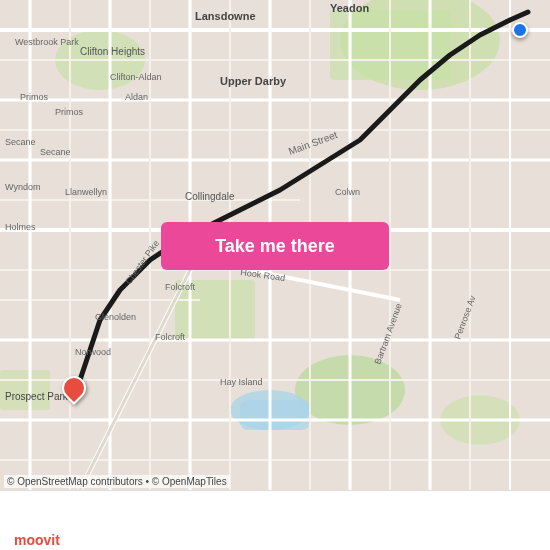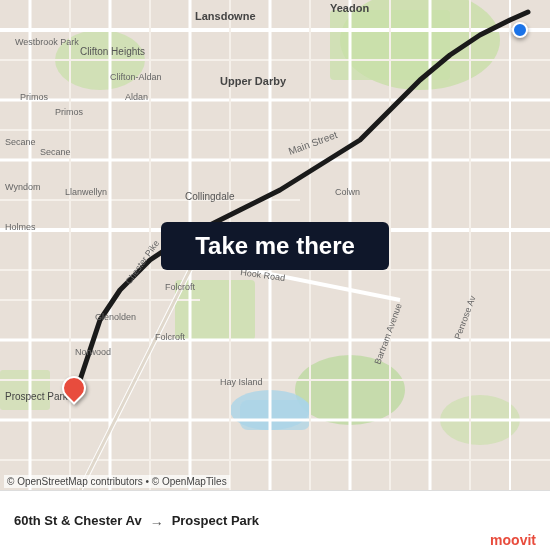--- a/index.html
+++ b/index.html
@@ -76,26 +76,26 @@
       color: #e84c3d;
       margin-top: 39px;
     }
 
     
     #take-me-there-btn {
       position: absolute;
       left: 50%;
       top: 222px;
       transform: translateX(-50%);
-      background: #0f172a;
+      background: #ec4899;
       color: white;
       border: none;
       border-radius: 6px;
       padding: 24px 36px;
-      font-size: 24px;
+      font-size: 18px;
       font-weight: 600;
       cursor: pointer;
       white-space: nowrap;
       z-index: 10;
       width: 228px;
       height: 48px;
       display: flex;
       align-items: center;
       justify-content: center;
     }
@@ -242,21 +242,16 @@
 
   <div class="pin-origin">
     <div class="dot"></div>
   </div>
 
   <div class="map-attribution">© OpenStreetMap contributors • © OpenMapTiles</div>
 
 </div>
 
 <div id="bottom-bar">
-  <div class="route-info">
-    <span class="route-from">60th St &amp; Chester Av</span>
-    <span class="route-arrow">→</span>
-    <span class="route-to">Prospect Park</span>
-  </div>
   <div class="moovit-logo">
     <span class="moovit-text">moovit</span>
   </div>
 </div>
 
 </body></html>

